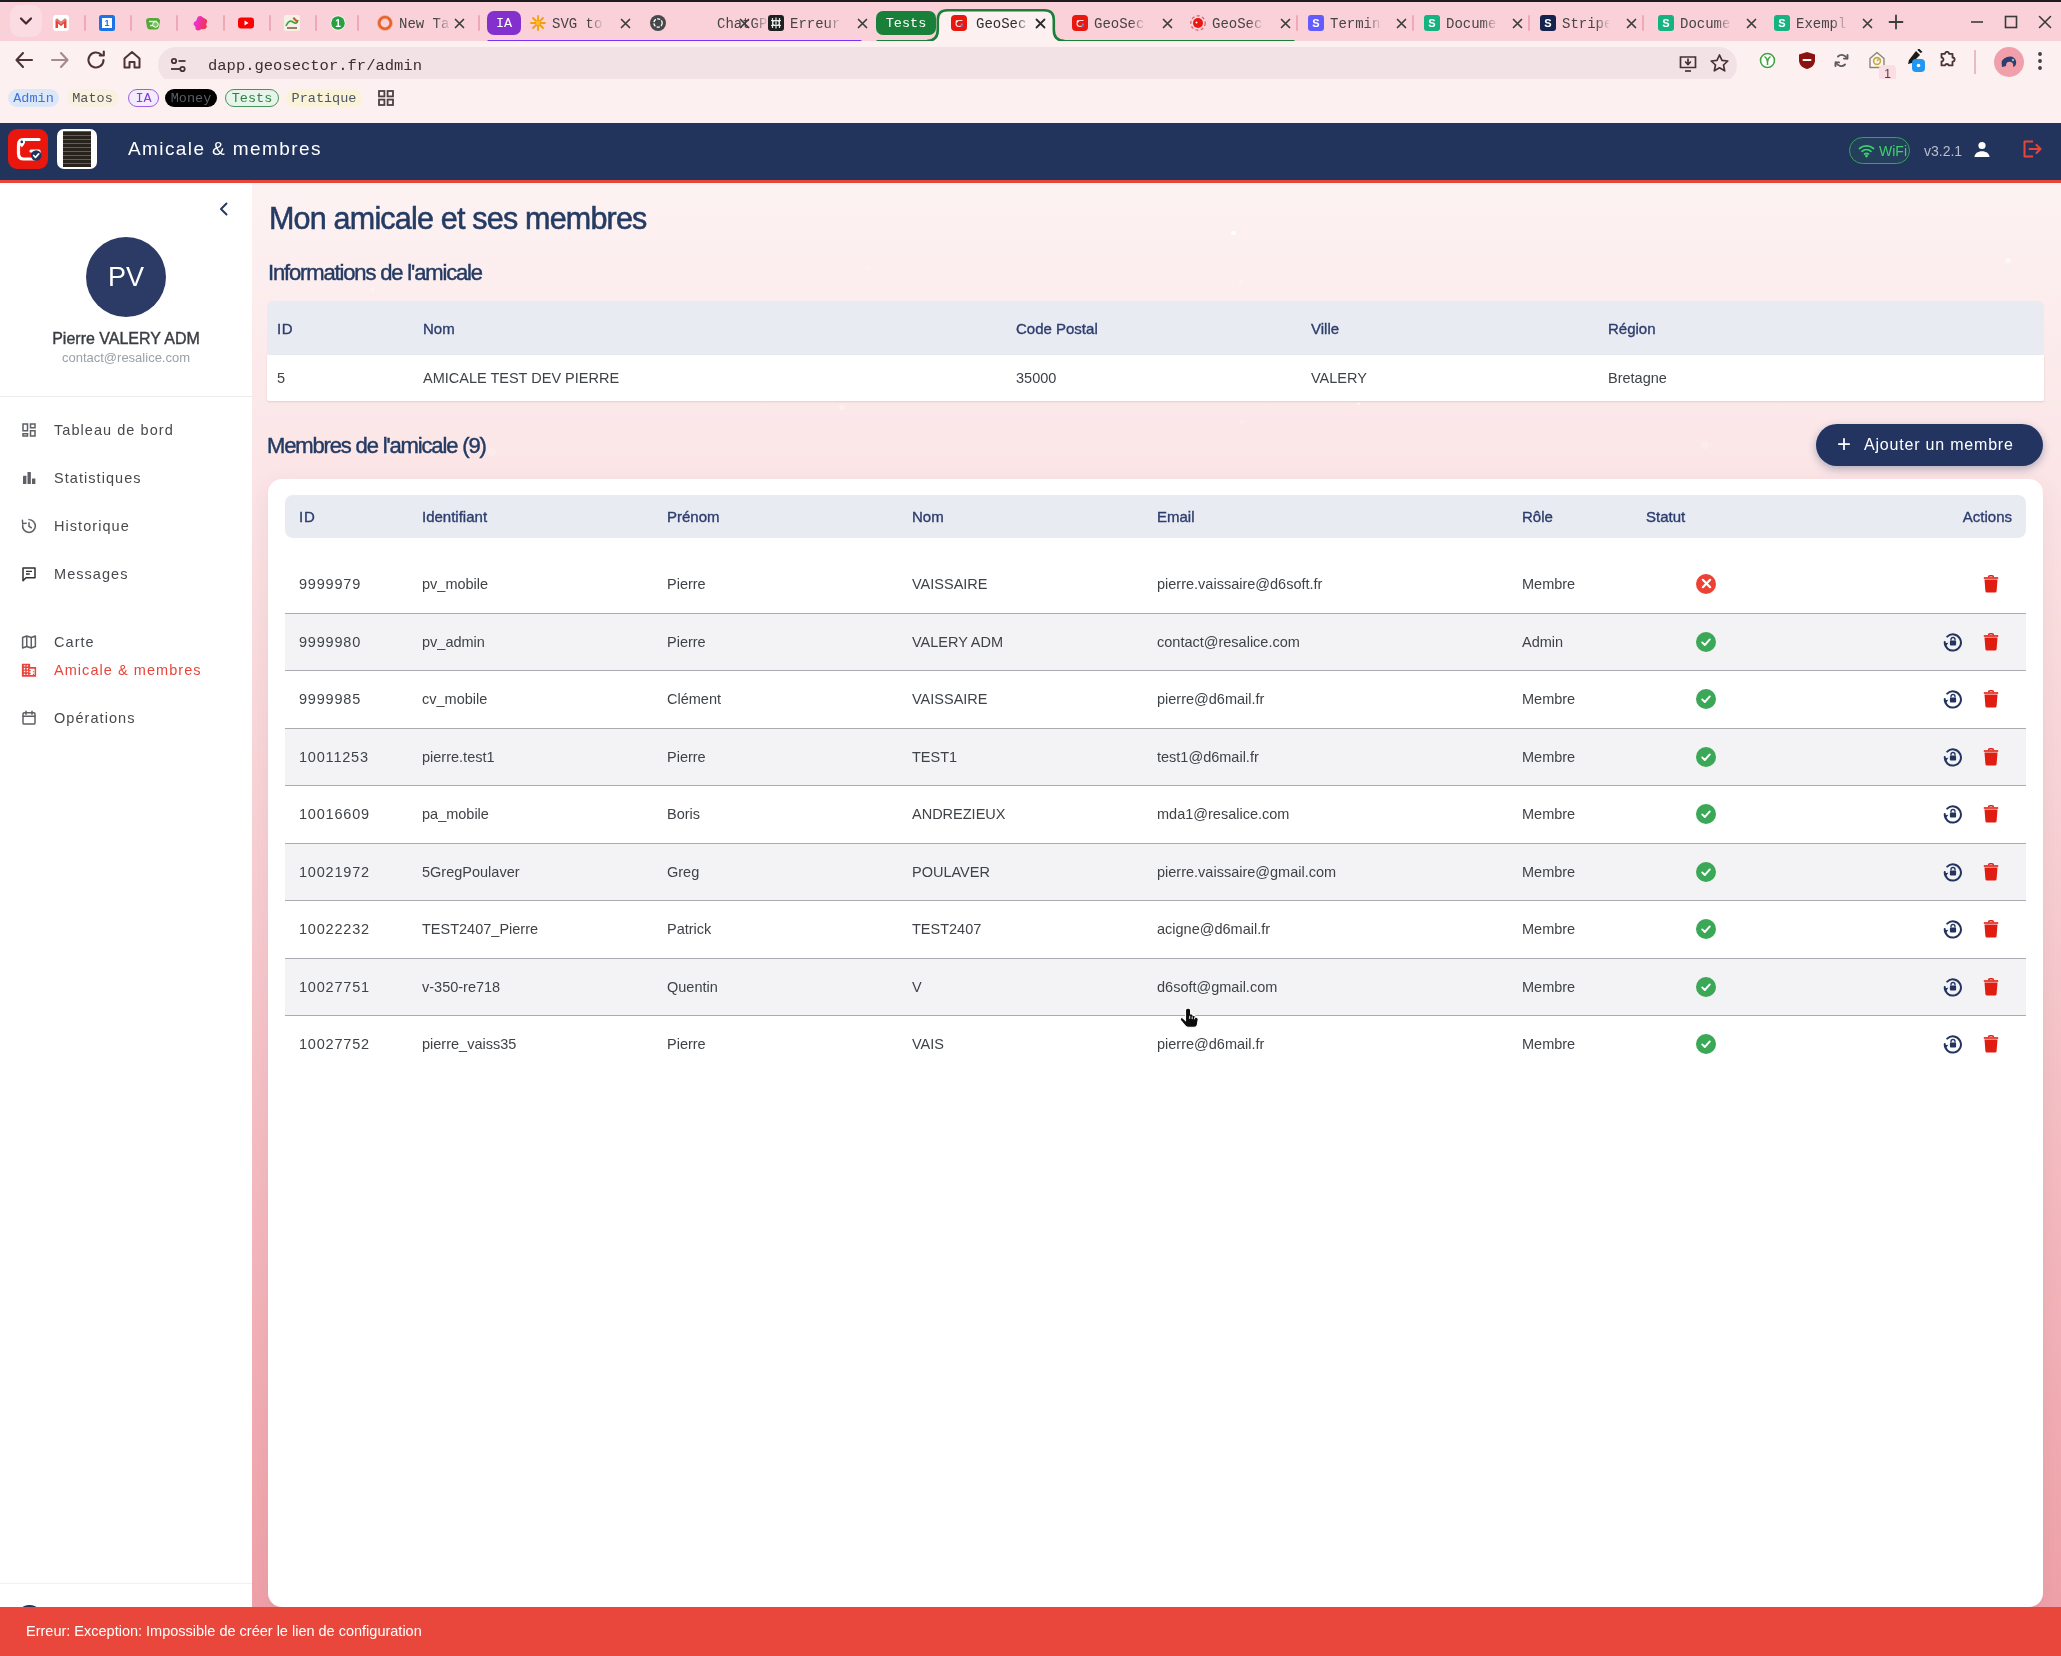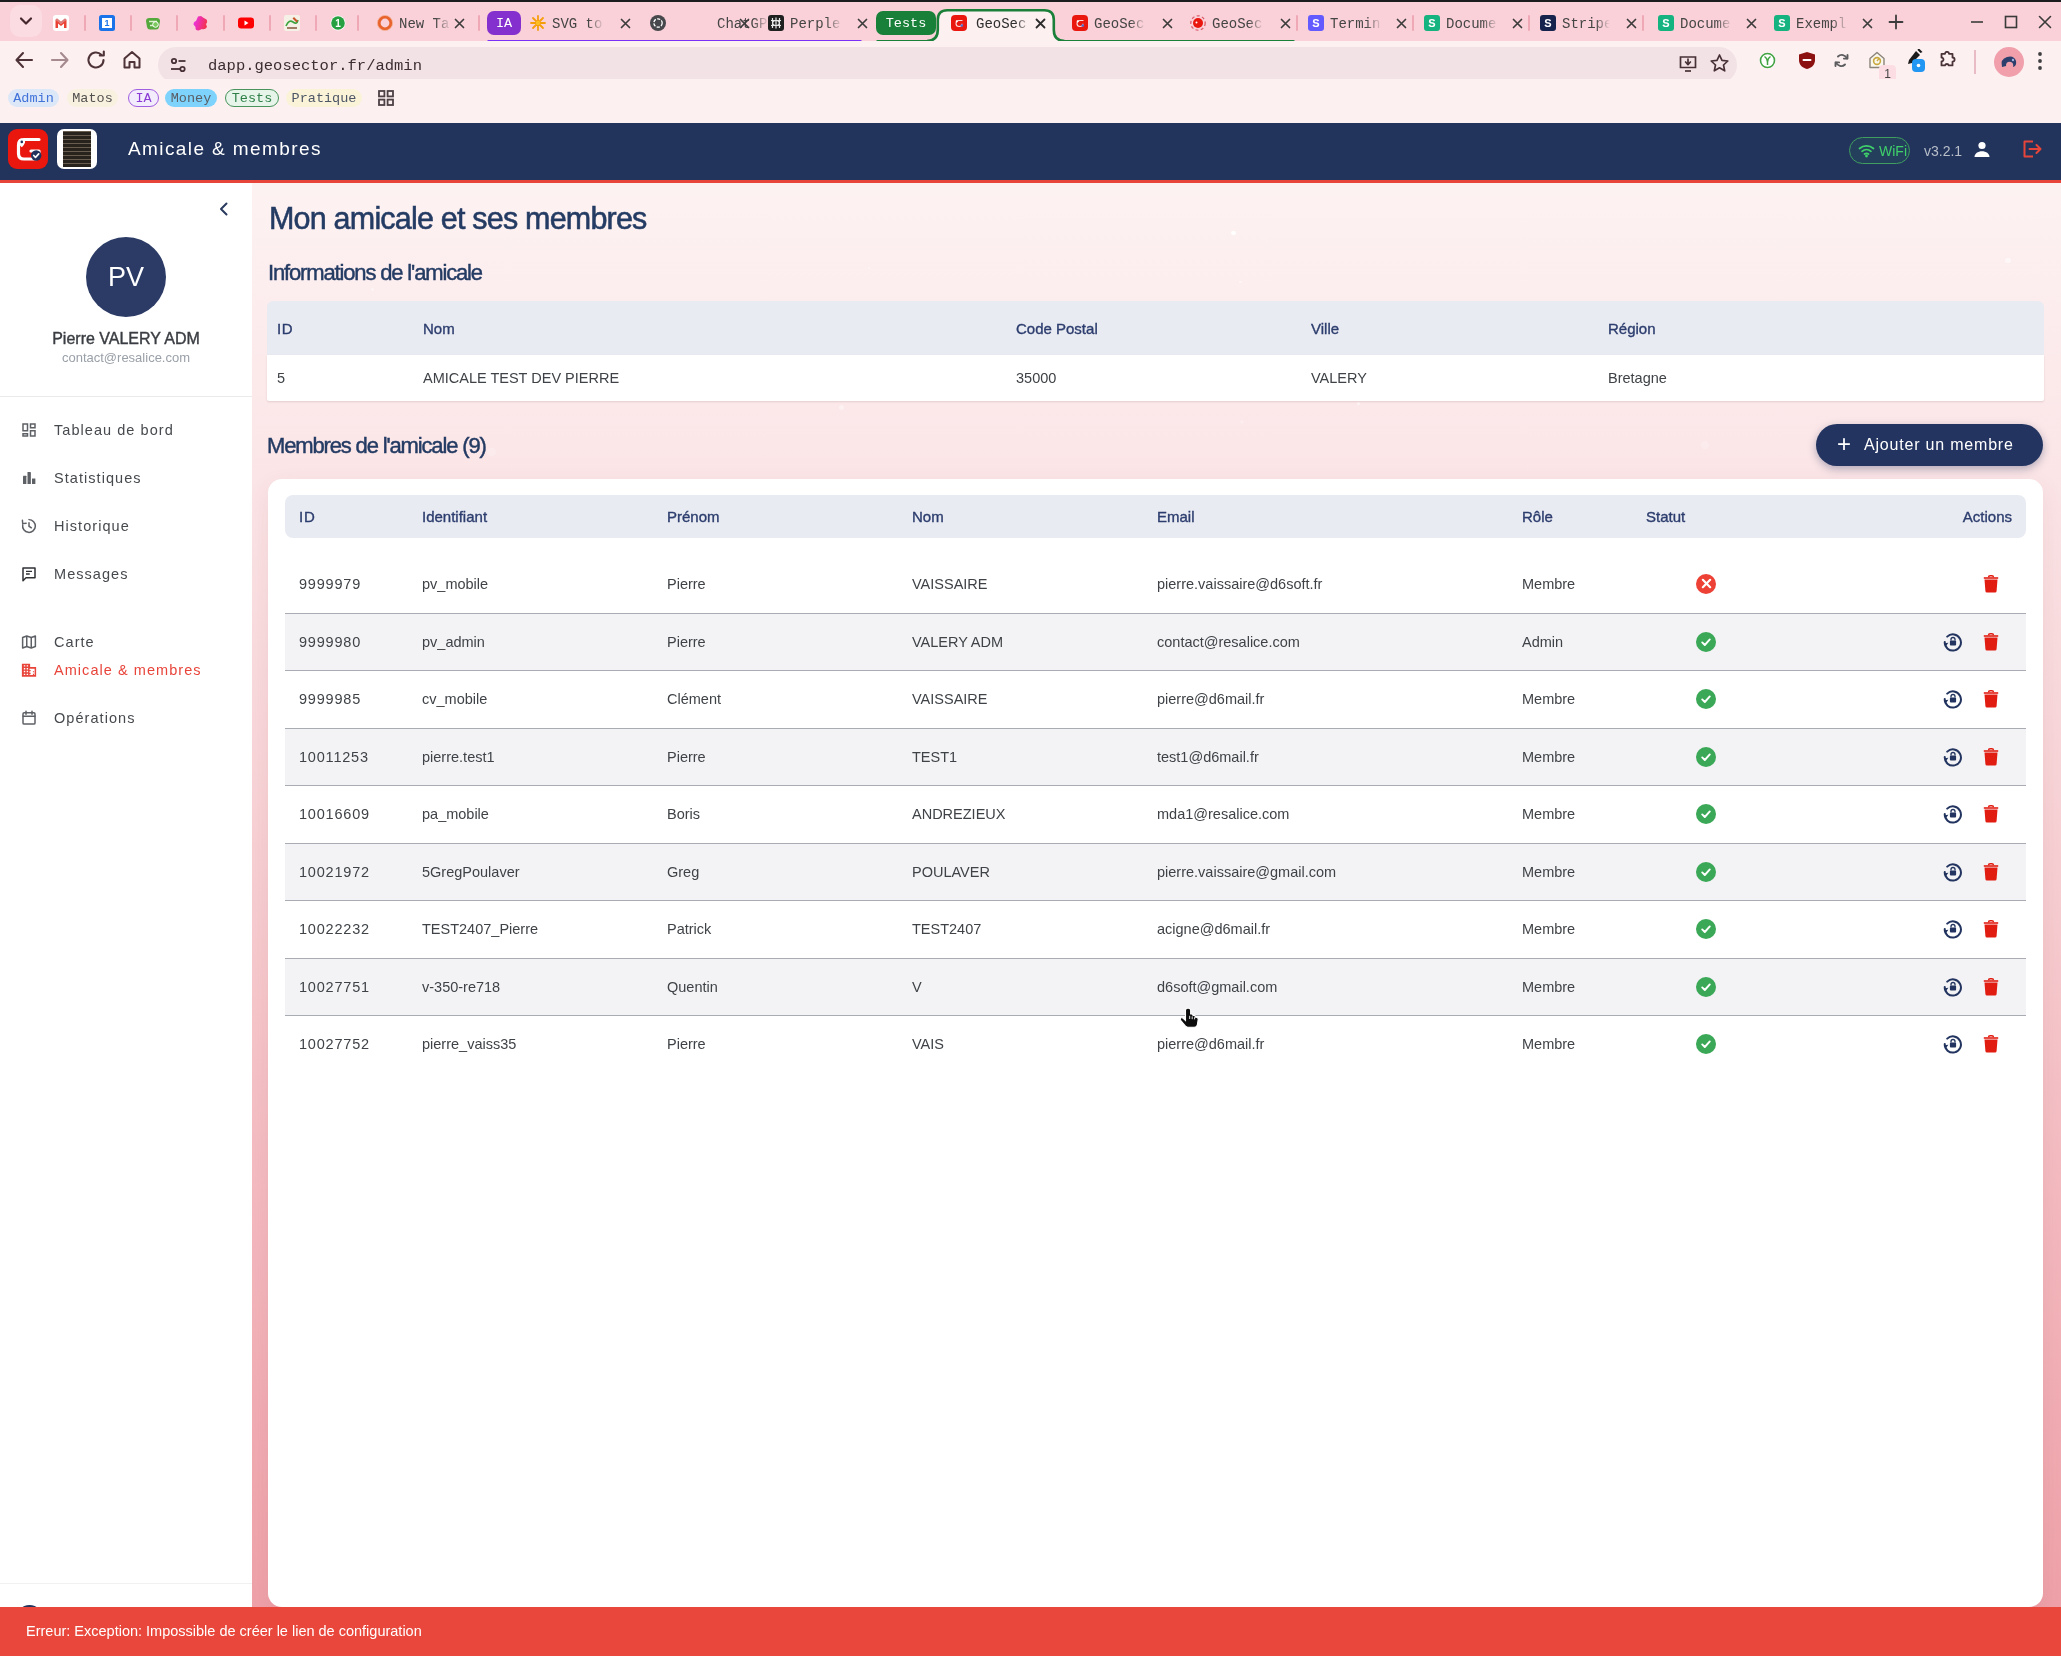--- a/index.html
+++ b/index.html
@@ -142,21 +142,21 @@
   <svg class="tclose" style="left:737px;" viewBox="0 0 15 15">
       <path d="M3.5 3.5 L11.5 11.5 M11.5 3.5 L3.5 11.5" stroke="#3c3c3c" stroke-width="1.7" stroke-linecap="round"></path>
     </svg>
   <svg class="pinned" style="left:768px;" viewBox="0 0 16 16">
       <rect width="16" height="16" rx="3" fill="#1f2121"></rect>
       <g stroke="#e6e7e7" stroke-width="1.2" fill="none">
         <path d="M8 2.5v11M3 5.5 h10 M3 10.5 h10"></path>
         <path d="M4.5 3 v4 a3.5 3.5 0 0 0 7 0 v-4 M4.5 13 v-4 a3.5 3.5 0 0 1 7 0 v4"></path>
       </g>
     </svg>
-  <div class="tabtxt fade" style="left:790px; width:52px;">Perple</div>
+  <div class="tabtxt fade" style="left:790px; width:52px;">Erreur</div>
   <svg class="tclose" style="left:855px;" viewBox="0 0 15 15">
       <path d="M3.5 3.5 L11.5 11.5 M11.5 3.5 L3.5 11.5" stroke="#3c3c3c" stroke-width="1.7" stroke-linecap="round"></path>
     </svg>
   <div class="gline" style="left:487px; width:375px; background:#7c2ff7;"></div>
   <div class="glabel" style="left:876px; width:60px; background:#188038;">Tests</div>
   <div class="gline" style="left:876px; width:419px; background:#188038;"></div>
   <svg class="abs" style="left:920px; top:3px;" width="160" height="36" viewBox="0 0 160 36">
     <path d="M7,36 q10.8,-0.3 10.8,-11 v-10.3 q0,-9.5 9.5,-9.5 h97 q9.5,0 9.5,9.5 v10.3 q0,10.7 10.8,11 z" fill="#fdf0f1"></path>
     <path d="M7,36 q10.8,-0.3 10.8,-11 v-10.3 q0,-9.5 9.5,-9.5 h97 q9.5,0 9.5,9.5 v10.3 q0,10.7 10.8,11" fill="none" stroke="#1a8039" stroke-width="2.6"></path>
   </svg>
@@ -322,21 +322,21 @@
         <circle cx="9" cy="4" r="1.9"></circle>
         <circle cx="9" cy="11" r="1.9"></circle>
         <circle cx="9" cy="18" r="1.9"></circle>
       </g>
     </svg>
 </div>
 <div class="abs" id="bookmarks">
   <div class="bpill" style="left:8px; width:51px; background:#dce7f8; color:#4273d9;">Admin</div>
   <div class="bpill" style="left:67px; width:51px; background:#f9f1e0; color:#52514f;">Matos</div>
   <div class="bpill" style="left:128px; width:31px; background:#f3ecfc; color:#8a3bd6; border:1.5px solid #a05fe0;">IA</div>
-  <div class="bpill" style="left:165px; width:52px; background:#7dd3fc; color:#5a5d63;">Money</div>
+  <div class="bpill" style="left:165px; width:52px; background:#000000; color:#5a5d63;">Money</div>
   <div class="bpill" style="left:225px; width:54px; background:#e6f4e9; color:#2f8048; border:1.5px solid #48945c;">Tests</div>
   <div class="bpill" style="left:286px; width:76px; background:#faf3d8; color:#4d5666;">Pratique</div>
   <svg class="abs" style="left:378px; top:11px;" width="16" height="16" viewBox="0 0 16 16">
       <g fill="none" stroke="#4e4146" stroke-width="1.8">
         <rect x="1" y="1" width="5.4" height="5.4"></rect>
         <rect x="9.6" y="1" width="5.4" height="5.4"></rect>
         <rect x="1" y="9.6" width="5.4" height="5.4"></rect>
         <rect x="9.6" y="9.6" width="5.4" height="5.4"></rect>
       </g>
     </svg>

